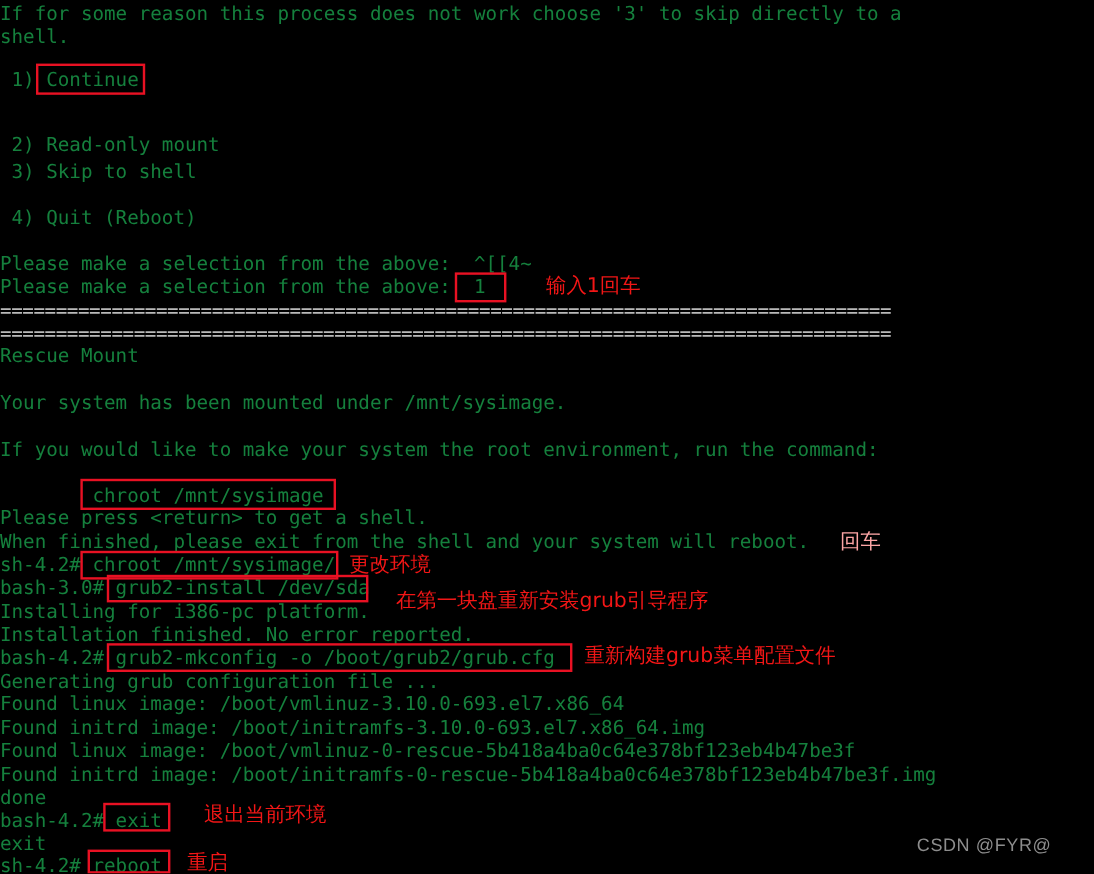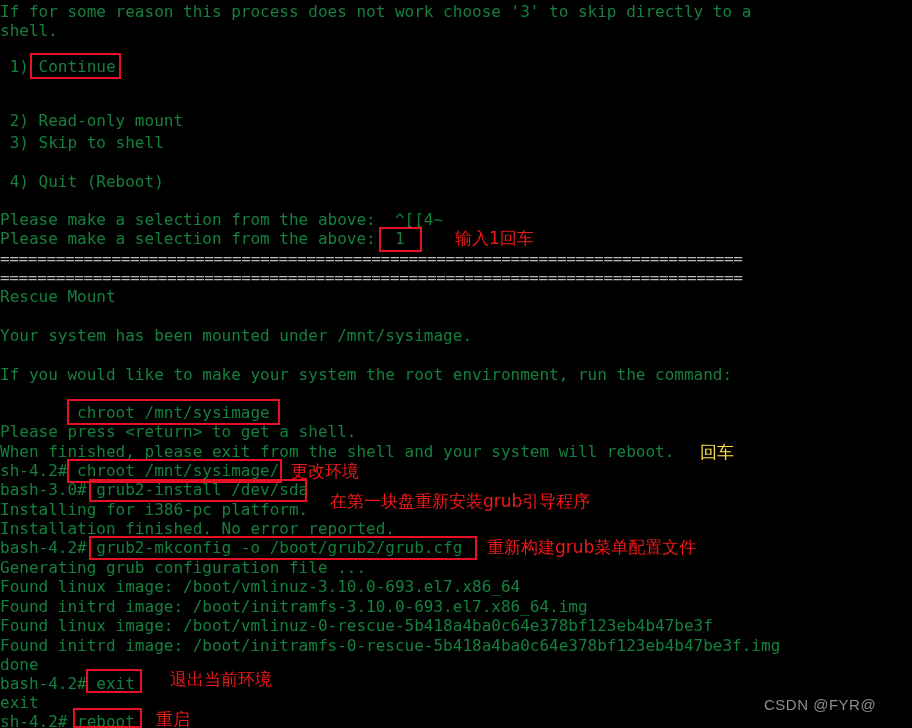--- a/index.html
+++ b/index.html
@@ -118,21 +118,21 @@
       <div class="hl" style="left: 67px; top: 399px; width: 213px; height: 26px; border-color: rgb(232, 17, 35);"></div>
       <div class="hl" style="left: 67px; top: 459px; width: 215px; height: 24px; border-color: rgb(232, 17, 35);"></div>
       <div class="hl" style="left: 89px; top: 479px; width: 218px; height: 23px; border-color: rgb(232, 17, 35);"></div>
       <div class="hl" style="left: 89px; top: 536px; width: 388px; height: 24px; border-color: rgb(232, 17, 35);"></div>
       <div class="hl" style="left: 86px; top: 669px; width: 56px; height: 24px; border-color: rgb(232, 17, 35);"></div>
       <div class="hl" style="left: 73px; top: 708px; width: 69px; height: 20px; border-color: rgb(232, 17, 35);"></div>
     </div>
 
   <div id="annos-host">
       <div class="anno" style="left: 455px; top: 229px; color: rgb(242, 22, 22);">输入1回车</div>
-      <div class="anno" style="left: 700px; top: 443px; color: #fde047;">回车</div>
+      <div class="anno" style="left: 700px; top: 443px; color: #fca5a5;">回车</div>
       <div class="anno" style="left: 291px; top: 462px; color: rgb(242, 22, 22);">更改环境</div>
       <div class="anno" style="left: 330px; top: 492px; color: rgb(242, 22, 22);">在第一块盘重新安装grub引导程序</div>
       <div class="anno" style="left: 487px; top: 538px; color: rgb(242, 22, 22);">重新构建grub菜单配置文件</div>
       <div class="anno" style="left: 170px; top: 670px; color: rgb(242, 22, 22);">退出当前环境</div>
       <div class="anno" style="left: 156px; top: 710px; color: rgb(242, 22, 22);">重启</div>
     </div>
 
   <div class="watermark" id="watermark" style="left: 764px; top: 695px;">CSDN @FYR@</div>
 </div>
 

